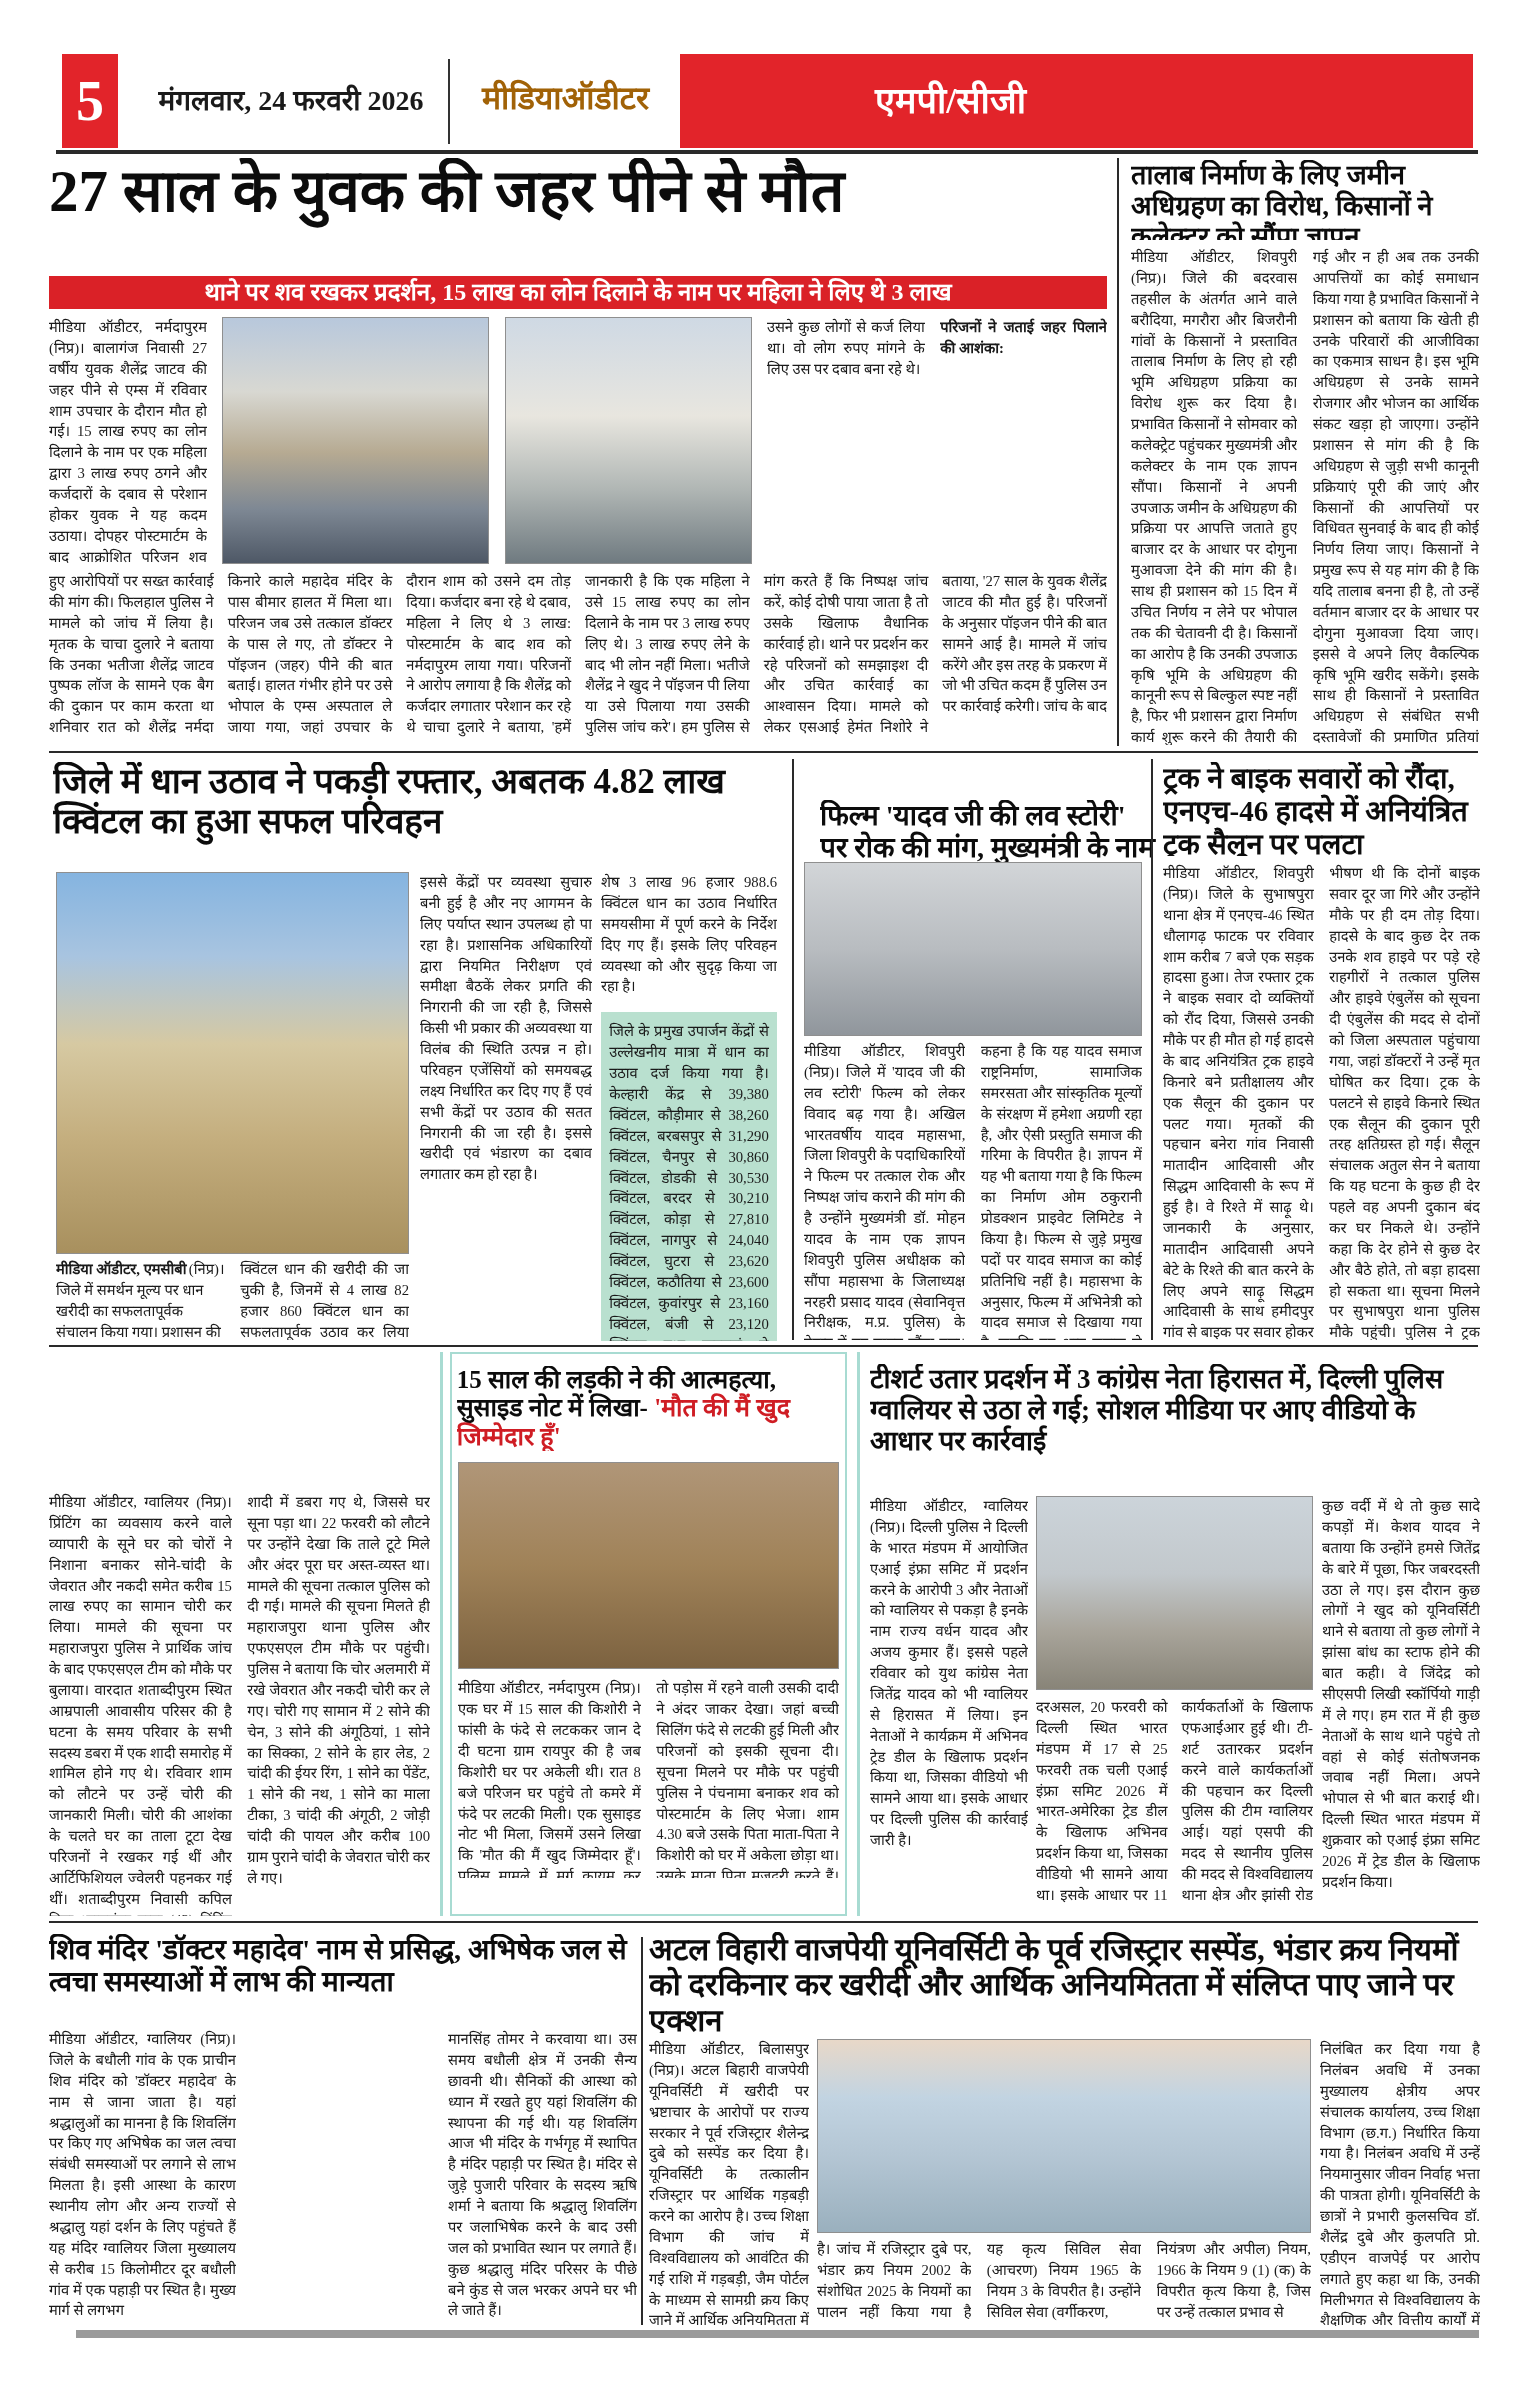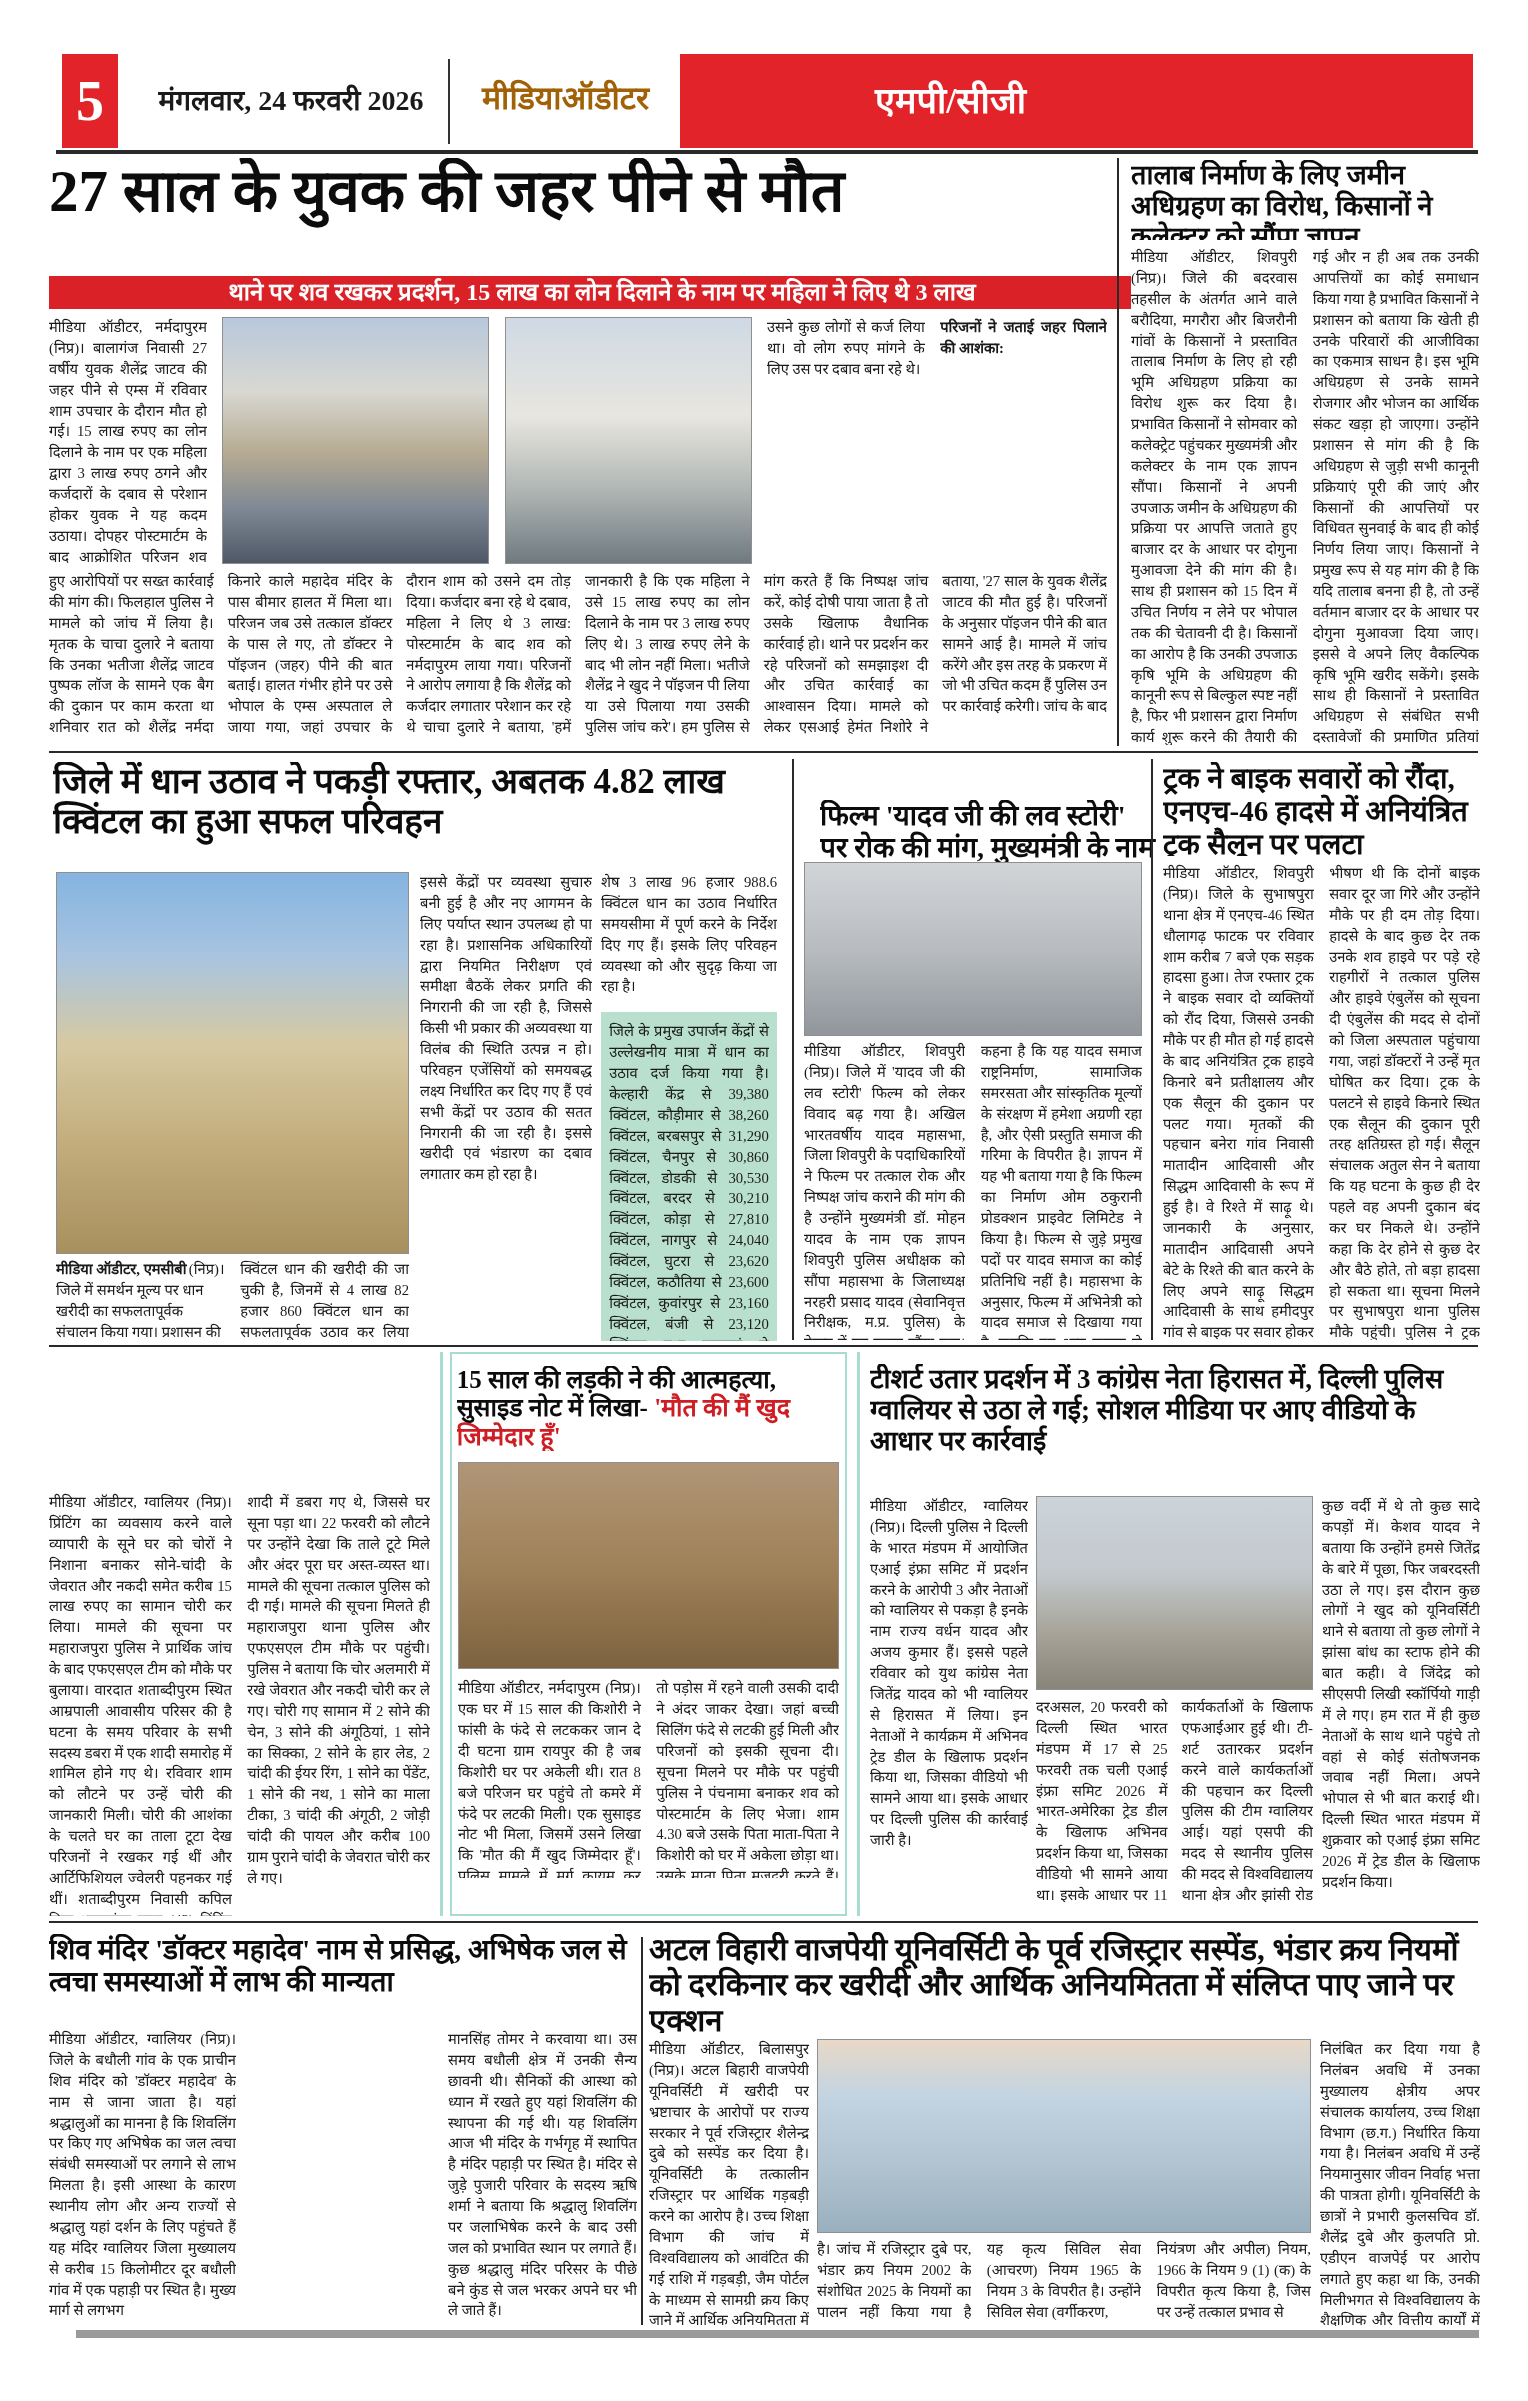--- a/index.html
+++ b/index.html
@@ -47,21 +47,21 @@
   <div class="abs masthead" style="left:467px;top:54px;width:197px;height:94px;line-height:94px;font-size:32px;text-align:center;">मीडियाऑडीटर</div>
 
   <div class="abs banner" style="left:673px;top:54px;width:793px;height:94px;margin-left:7px;">
     <span class="abs" style="left:147px;top:0;width:247px;height:94px;line-height:94px;font-size:36px;font-weight:bold;text-align:center;">एमपी/सीजी</span>
   </div>
 
   <div class="abs hrule" style="left:56px;top:150px;width:1422px;height:3.5px;"></div>
 
   <div class="abs hl" style="left:49px;top:158px;width:1058px;height:115px;font-size:59px;">27 साल के युवक की जहर पीने से मौत</div>
 
-  <div class="abs strip" style="left:49px;top:276px;width:1058px;height:33px;line-height:33px;font-size:24px;padding-left:24px;">थाने पर शव रखकर प्रदर्शन, 15 लाख का लोन दिलाने के नाम पर महिला ने लिए थे 3 लाख</div>
+  <div class="abs strip" style="left:49px;top:276px;width:1058px;height:33px;line-height:33px;font-size:24px;">थाने पर शव रखकर प्रदर्शन, 15 लाख का लोन दिलाने के नाम पर महिला ने लिए थे 3 लाख</div>
 
   <div class="abs cols" style="left:49px;top:317px;width:1058px;height:247px;">
     <div class="body-text" style="flex:0 0 158px;">मीडिया ऑडीटर, नर्मदापुरम (निप्र)। बालागंज निवासी 27 वर्षीय युवक शैलेंद्र जाटव की जहर पीने से एम्स में रविवार शाम उपचार के दौरान मौत हो गई। 15 लाख रुपए का लोन दिलाने के नाम पर एक महिला द्वारा 3 लाख रुपए ठगने और कर्जदारों के दबाव से परेशान होकर युवक ने यह कदम उठाया। दोपहर पोस्टमार्टम के बाद आक्रोशित परिजन शव लेकर सीधे कोतवाली थाने पहुंचे और शव रखकर प्रदर्शन करते हुए आरोपियों पर सख्त कार्रवाई की मांग की।</div>
     <div class="photo ph-street" style="flex:0 0 267px;"></div>
     <div class="photo ph-temple" style="flex:0 0 247px;"></div>
     <div class="body-text" style="flex:0 0 158px;">उसने कुछ लोगों से कर्ज लिया था। वो लोग रुपए मांगने के लिए उस पर दबाव बना रहे थे।</div>
     <div style="flex:1;overflow:hidden;">
       <div class="body-text byline">परिजनों ने जताई जहर पिलाने की आशंका:</div>
     </div>
   </div>

